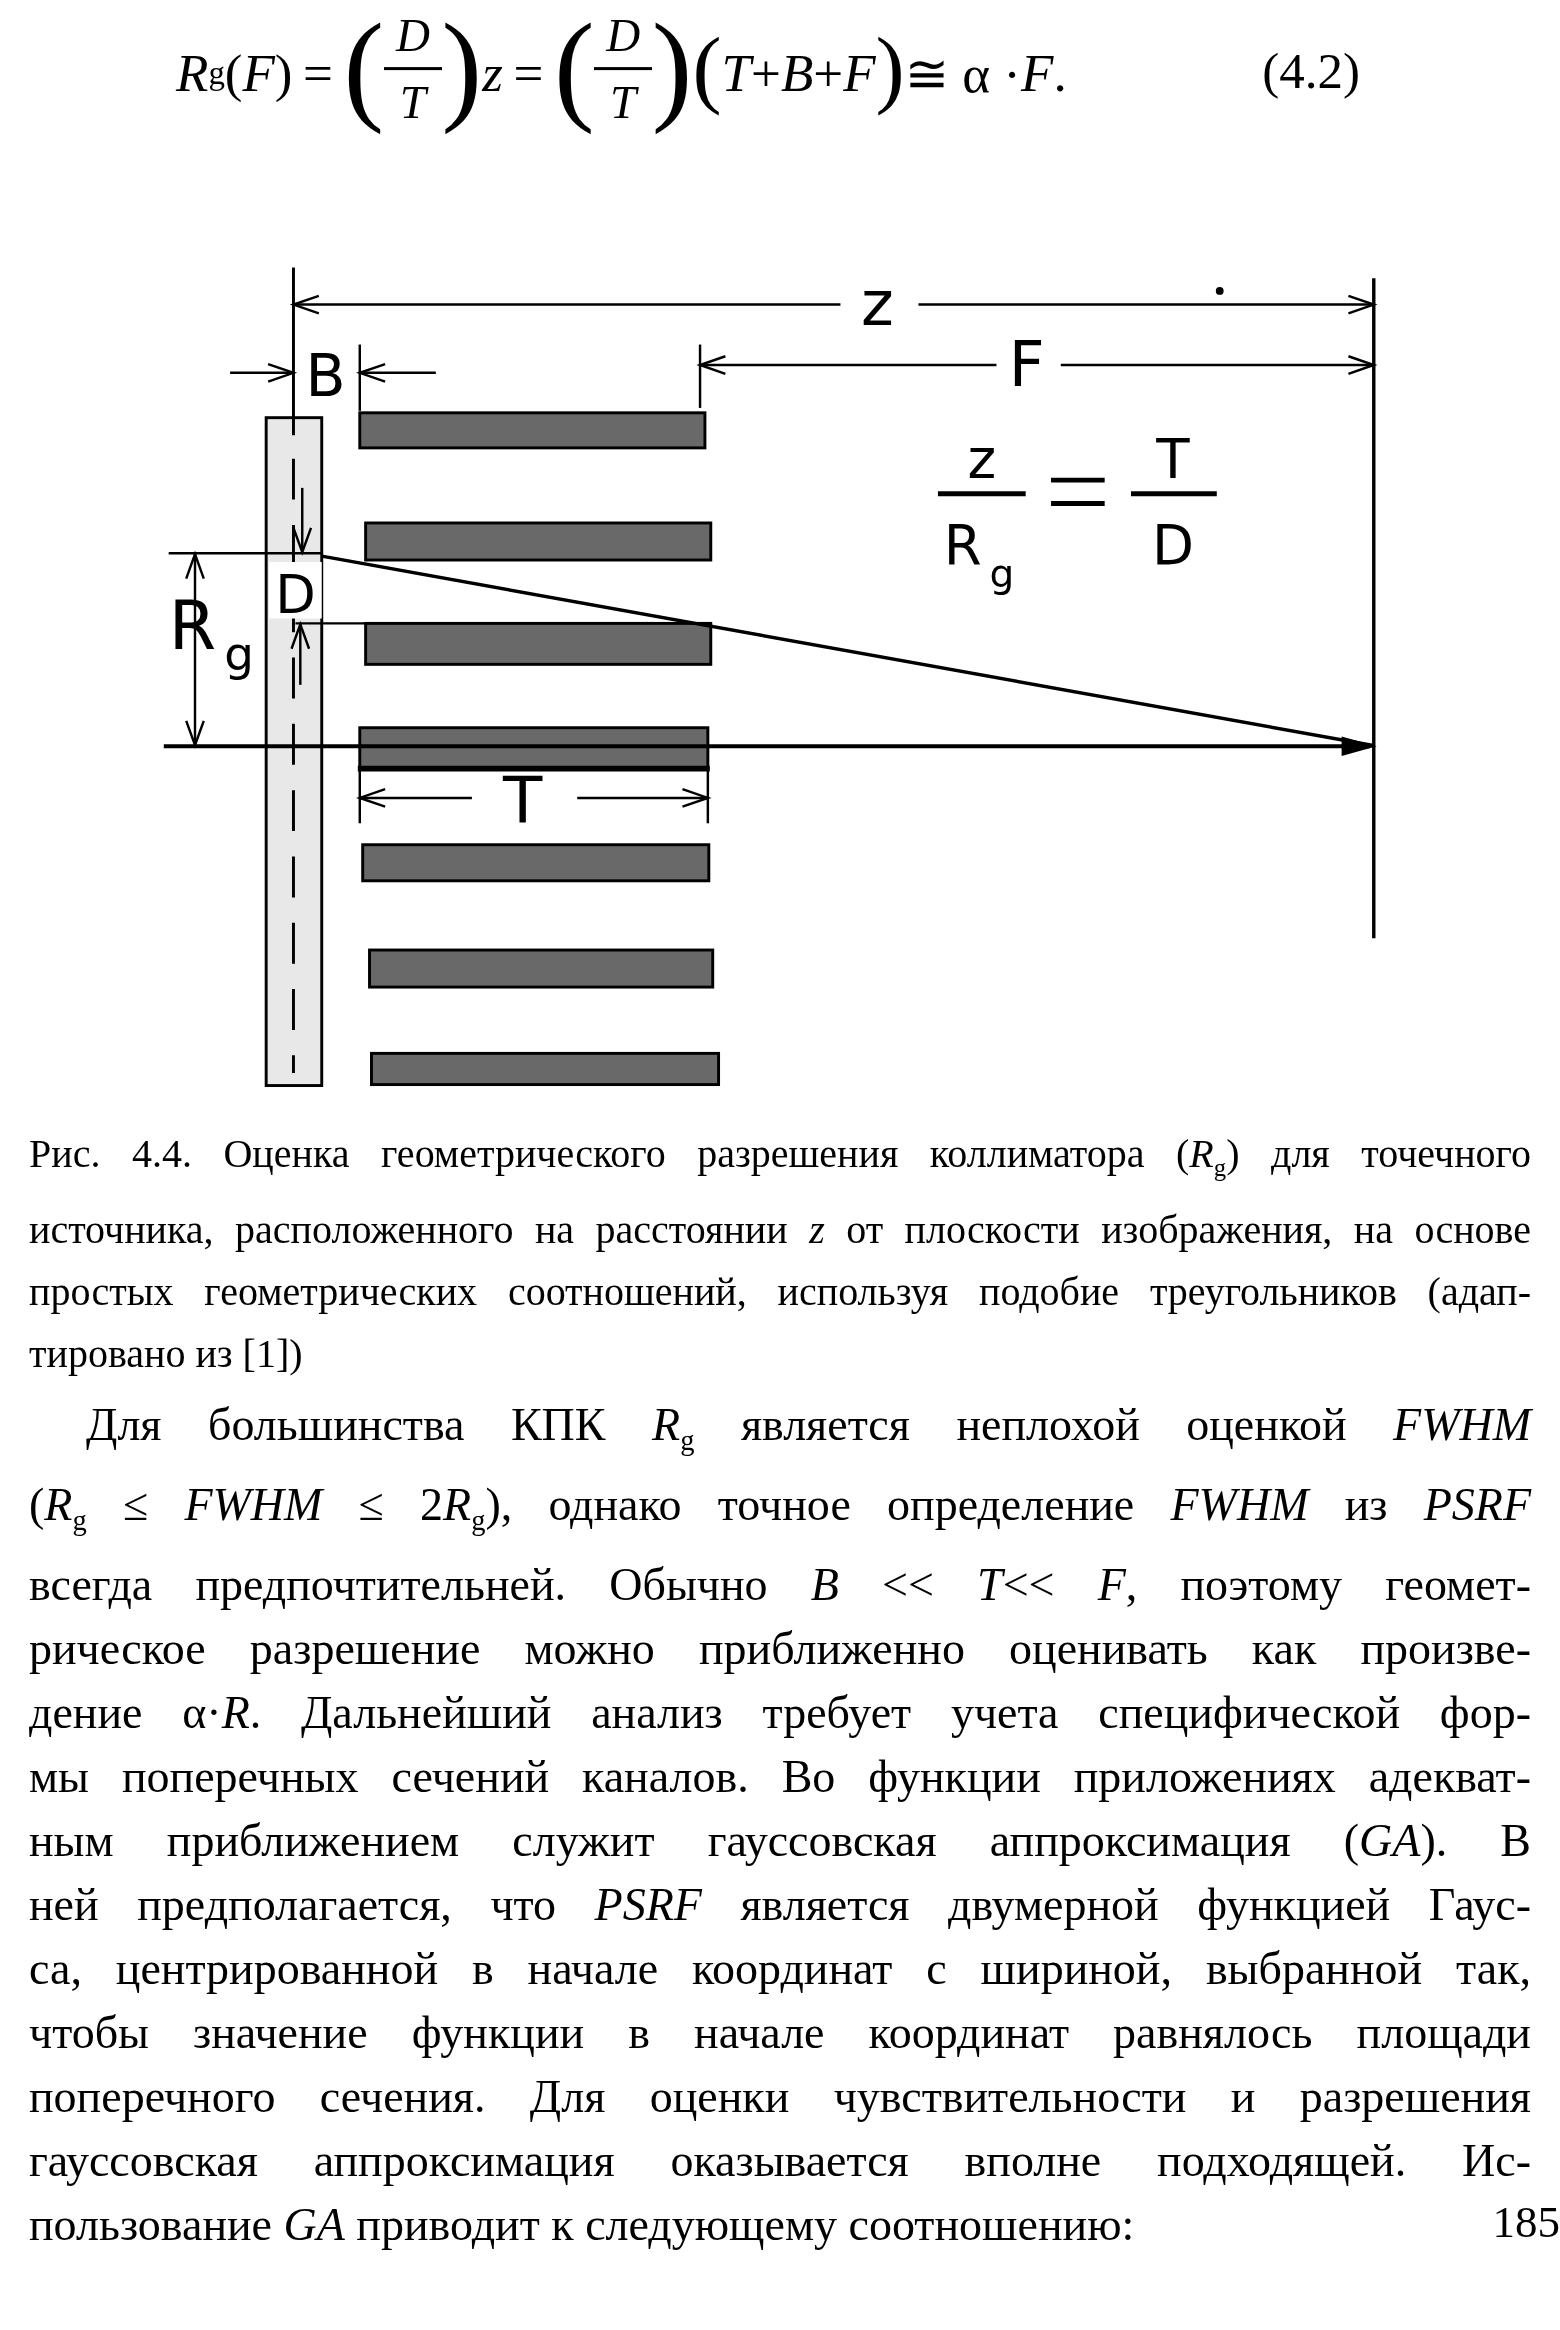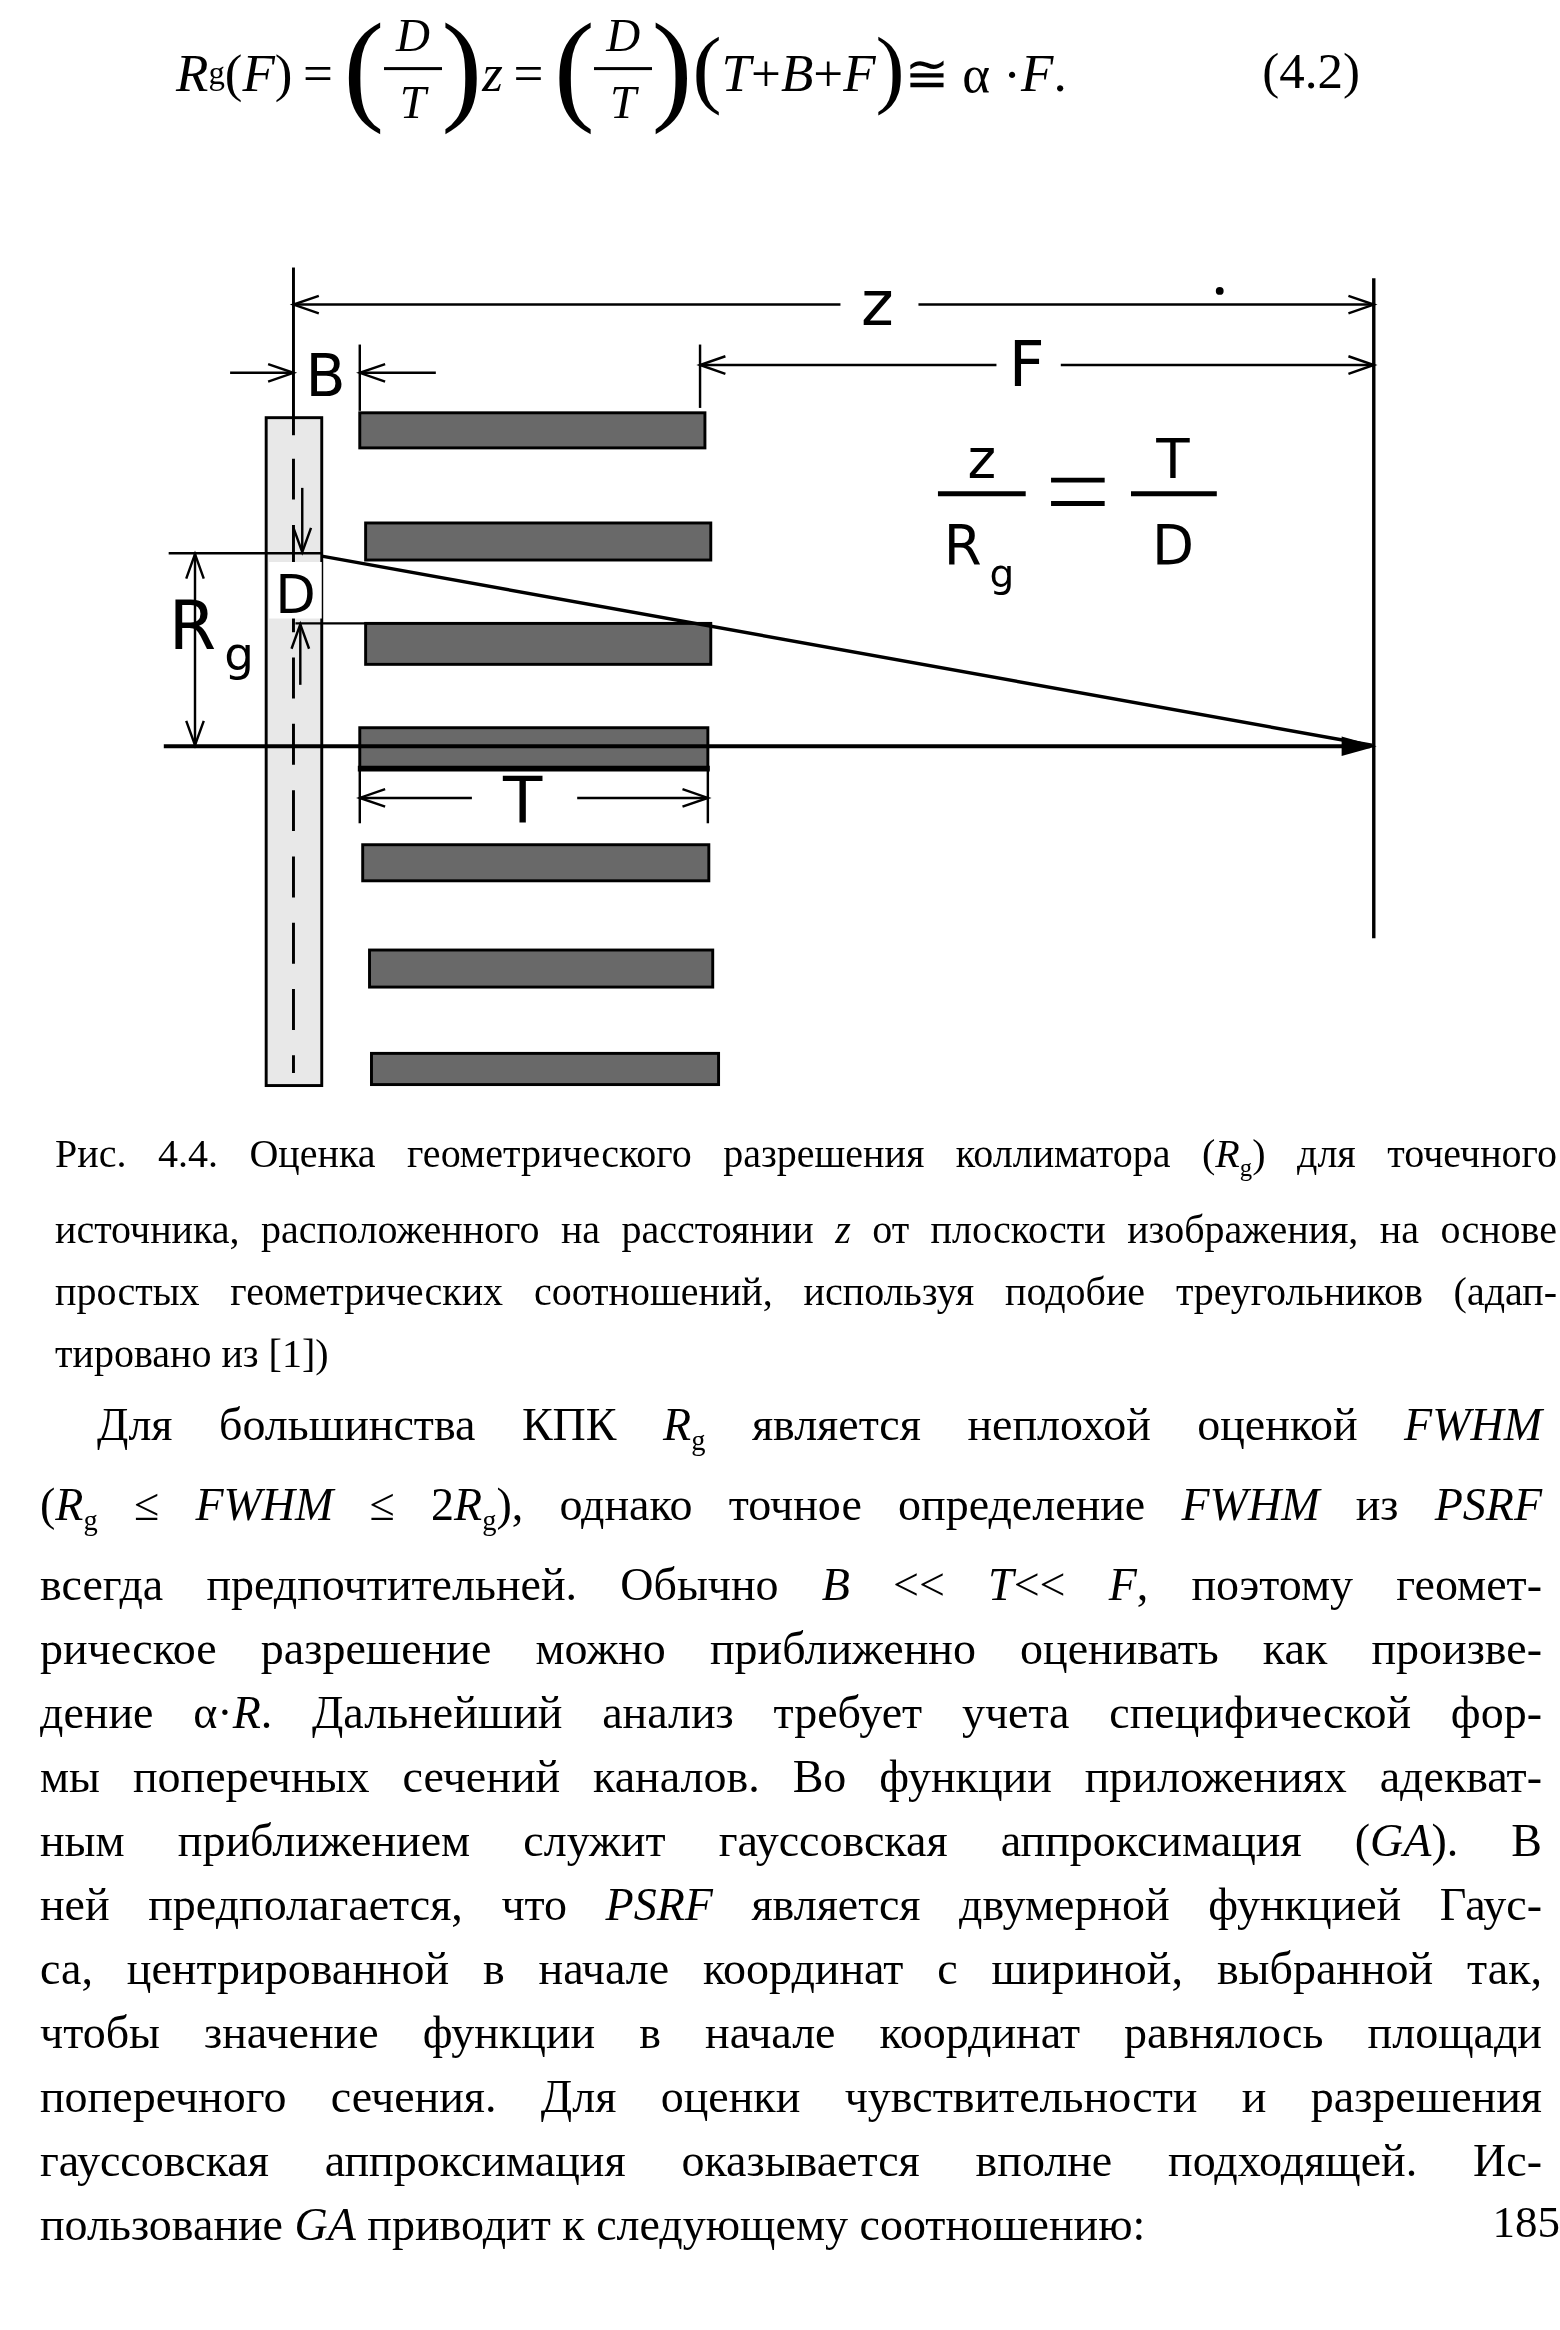--- a/index.html
+++ b/index.html
@@ -28,25 +28,25 @@
     font-size:51px;
   }
   .frac{display:inline-block;vertical-align:middle;text-align:center;transform:translateY(-3.9px);}
   .fn{display:block;padding:0 11.7px 7.8px;border-bottom:3.9px solid #000;font-size:47px;line-height:1;}
   .fd{display:block;padding:9.8px 11.7px 0;font-size:47px;line-height:1;}
   .bp{font-size:2.3em;font-weight:300;display:inline-block;vertical-align:middle;line-height:0;transform:translateY(-5.9px);}
   .mp{font-size:1.65em;font-weight:300;display:inline-block;vertical-align:middle;line-height:0;transform:translateY(-4.9px);}
   
   #caption{
     position:absolute;top:1123px;left:29px;width:1502px;
-    font-size:40px;line-height:62px;margin-left:26px;
+    font-size:40px;line-height:62px;
   }
   
   #bodytext{
-    position:absolute;top:1393px;left:40px;width:1502px;
+    position:absolute;top:1393px;left:29px;width:1502px;
     font-size:46px;line-height:64px;
   }
   .jline{text-align:justify;text-align-last:justify;white-space:nowrap;}
   .jline.last{text-align-last:left;}
   .jline.indent{padding-left:57px;}
   
   #pagenum{
     position:absolute;top:2196px;left:0;right:0;
     text-align:right;font-size:45px;
   }

